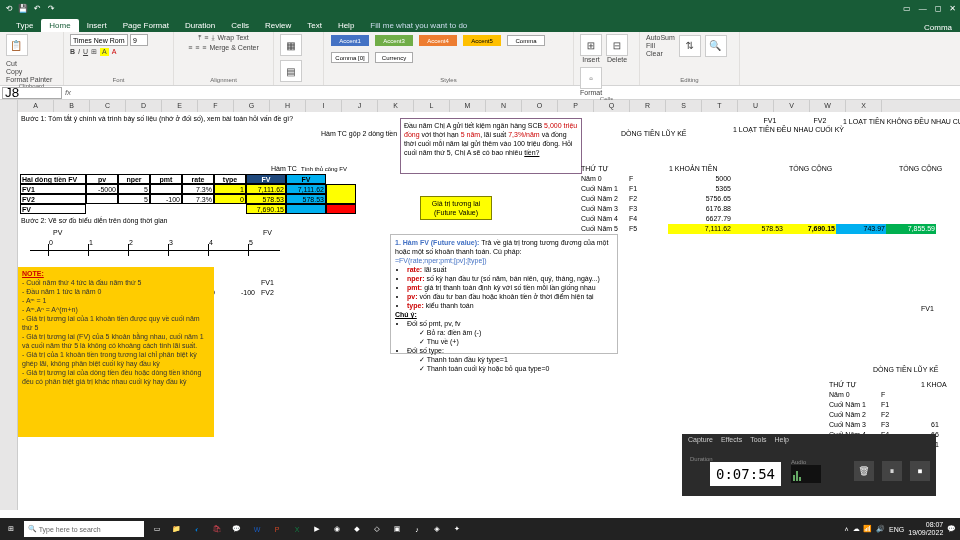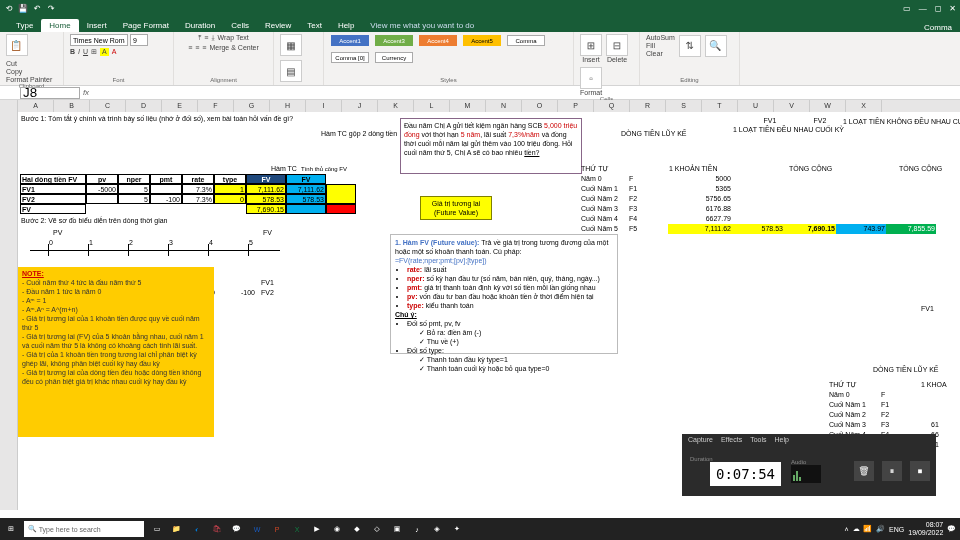--- a/index.html
+++ b/index.html
@@ -22,21 +22,21 @@
 .ribbon { height: 54px; background: #f3f2f1; border-bottom: 1px solid #d4d4d4; display: flex; font-size: 7px; color: #444; }
 .rgroup { border-right: 1px solid #e1dfdd; padding: 2px 6px; display: flex; flex-direction: column; justify-content: space-between; }
 .rgroup .gcontent { display: flex; gap: 4px; flex-wrap: wrap; align-items: center; }
 .rgroup .glabel { text-align: center; font-size: 6px; color: #666; }
 .icon-lg { width: 22px; height: 22px; background: #fff; border: 1px solid #ccc; display: inline-flex; align-items: center; justify-content: center; font-size: 10px; }
 .fontbox { width: 58px; height: 12px; border: 1px solid #aaa; background: #fff; font-size: 7px; padding: 0 2px; }
 .styleswatch { width: 38px; height: 11px; margin: 1px; font-size: 6px; display: inline-flex; align-items: center; justify-content: center; color: #fff; }
 
 
 .fbar { height: 14px; border-bottom: 1px solid #d4d4d4; display: flex; align-items: center; font-size: 8px; }
-.namebox { width: 60px; height: 12px; border: 1px solid #aaa; margin-left: 20px; padding: 0 2px; }
+.namebox { width: 60px; height: 12px; border: 1px solid #aaa; margin-left: 2px; padding: 0 2px; }
 .fxlabel { width: 12px; text-align: center; color: #666; font-style: italic; }
 .formulainput { flex: 1; height: 12px; border: 1px solid #aaa; padding: 0 2px; }
 
 
 .gridwrap { position: relative; height: 477px; overflow: hidden; }
 .colhdr { height: 12px; background: #e7e6e6; display: flex; font-size: 7px; color: #333; }
 .colhdr .corner { width: 18px; border-right: 1px solid #ccc; }
 .colhdr .ch { width: 36px; border-right: 1px solid #ccc; text-align: center; line-height: 12px; }
 .gridbody { position: relative; height: 398px; width: 940px; }
 .rowhdr { position: absolute; left: 0; width: 18px; background: #e7e6e6; font-size: 7px; text-align: center; border-right: 1px solid #ccc; }
@@ -105,21 +105,21 @@
 <div class="ribbontabs">
   <div class="tab">Type</div>
   <div class="tab active">Home</div>
   <div class="tab">Insert</div>
   <div class="tab">Page Format</div>
   <div class="tab">Duration</div>
   <div class="tab">Cells</div>
   <div class="tab">Review</div>
   <div class="tab">Text</div>
   <div class="tab">Help</div>
-  <div class="tab" style="color:#cde">View me what you want to do</div>
+  <div class="tab" style="color:#cde">Fill me what you want to do</div>
   <div class="right">
     <span>Comma</span>
   </div>
 </div>
 
 <div class="ribbon">
   <div class="rgroup" style="width:64px">
     <div class="gcontent">
       <div class="icon-lg">📋</div>
       <div style="display:flex;flex-direction:column;gap:1px">

